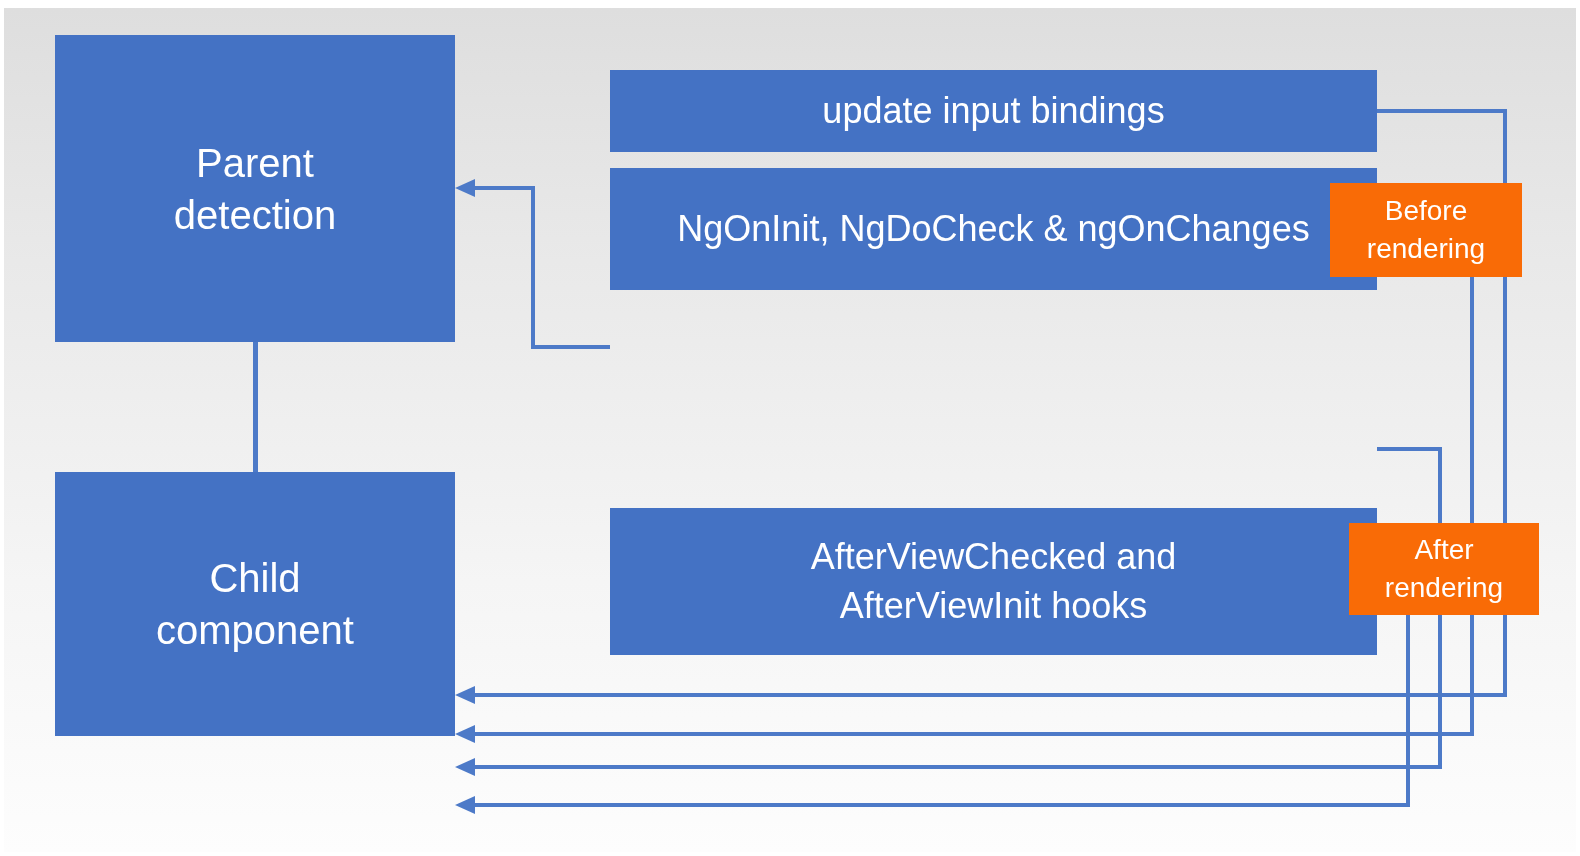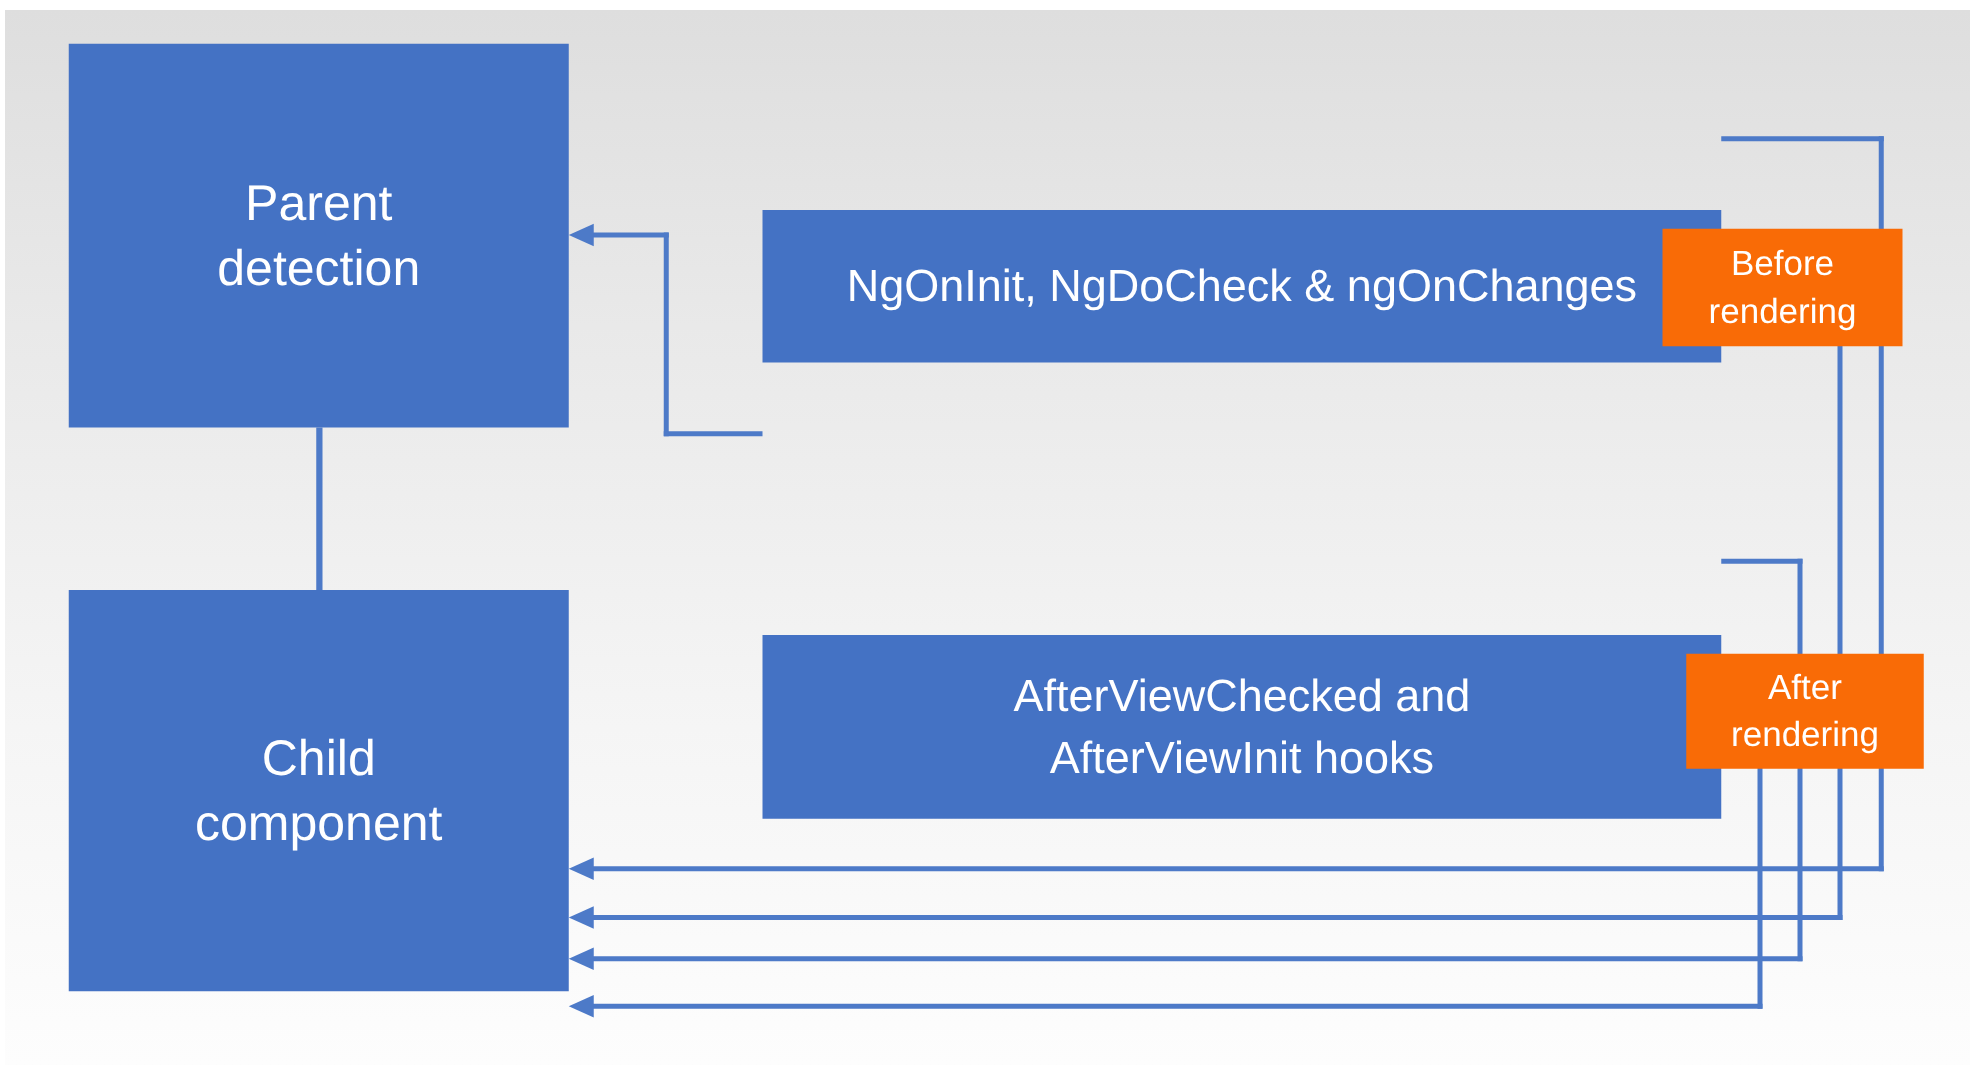--- a/index.html
+++ b/index.html
@@ -74,25 +74,28 @@
   <div class="seg" style="left:1377px;top:579px;width:33px;height:4px;"></div>
   <div class="seg" style="left:1406px;top:579px;width:4px;height:228px;"></div>
   <div class="seg" style="left:472px;top:803px;width:938px;height:4px;"></div>
   <div class="arrowhead" style="left:455px;top:796px;"></div>
 
   <div class="box component" style="left:55px;top:35px;width:400px;height:307px;">
     <span>Parent
 detection</span>
   </div>
 
-  <div class="box component" style="left:55px;top:472px;width:400px;height:321px;">
+  <div class="box component" style="left:55px;top:472px;width:400px;height:264px;">
     <span>Child
 component</span>
   </div>
 
+  <div class="box step" style="left:610px;top:70px;width:767px;height:82px;">
+    <span>update input bindings</span>
+  </div>
 
   <div class="box step" style="left:610px;top:168px;width:767px;height:122px;align-items:center;">
     <span>NgOnInit, NgDoCheck &amp; ngOnChanges</span>
   </div>
 
 
 
   <div class="box step" style="left:610px;top:508px;width:767px;height:147px;">
     <span>AfterViewChecked and
 AfterViewInit hooks</span>

